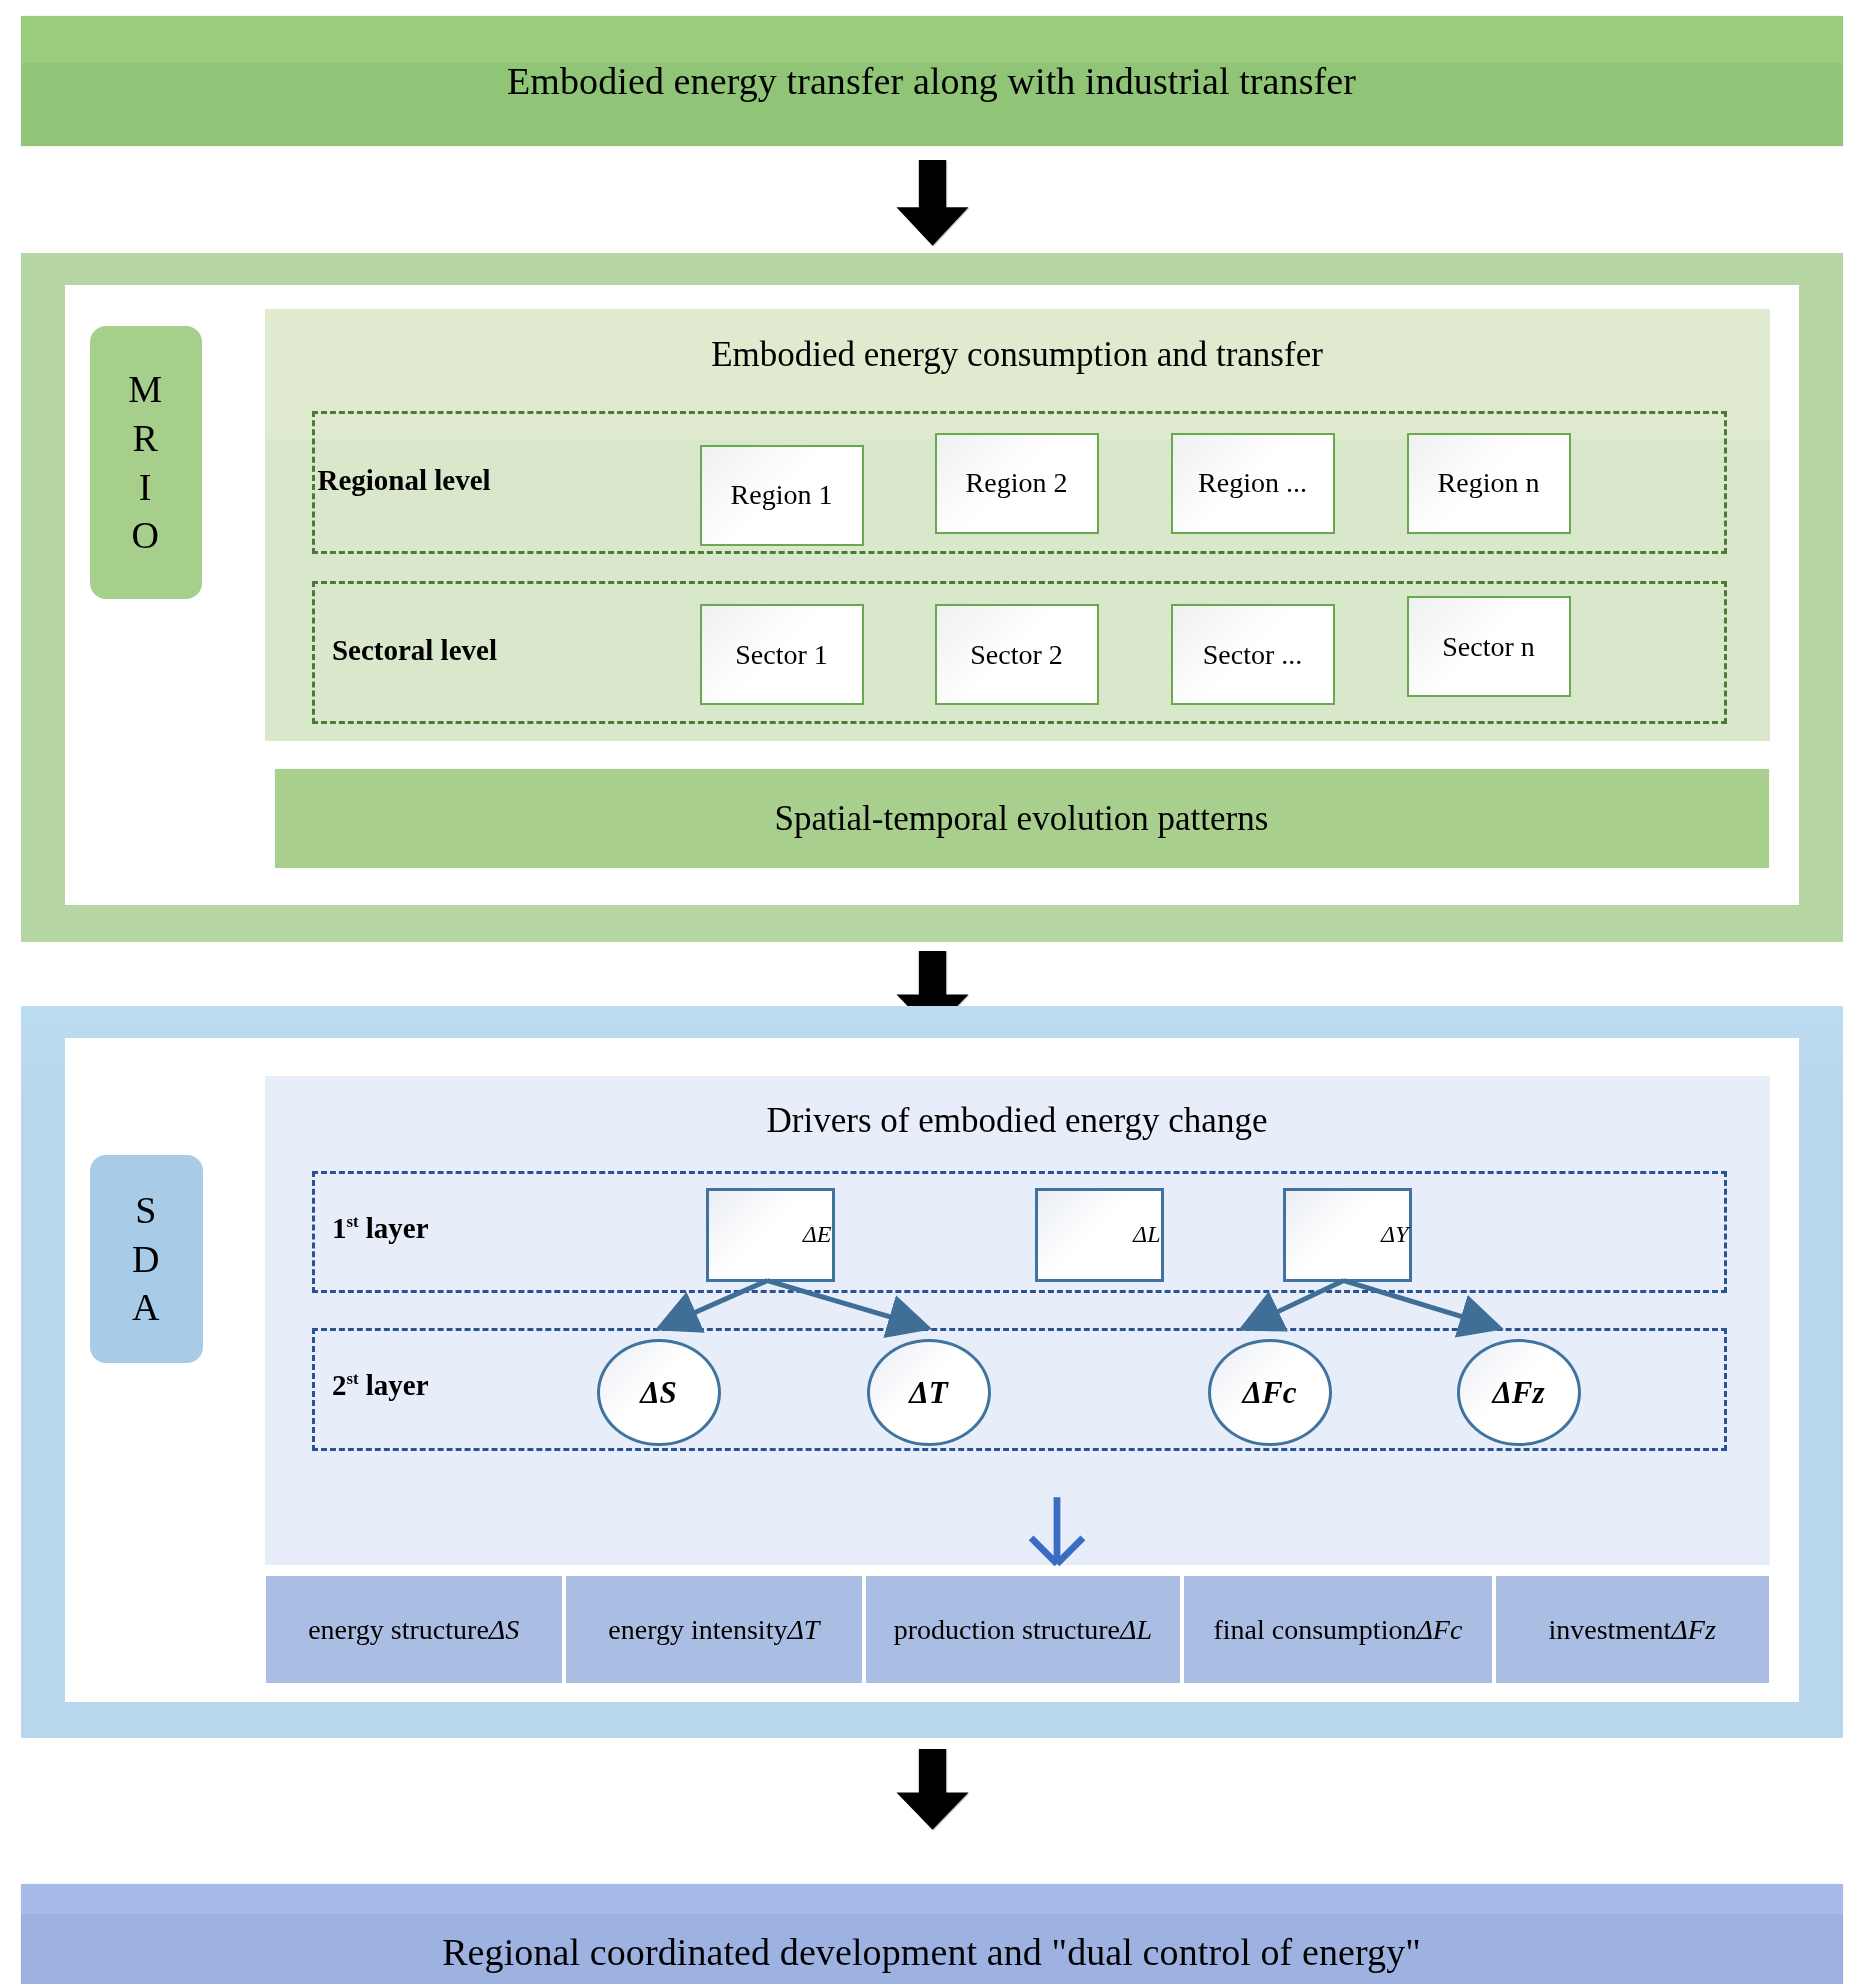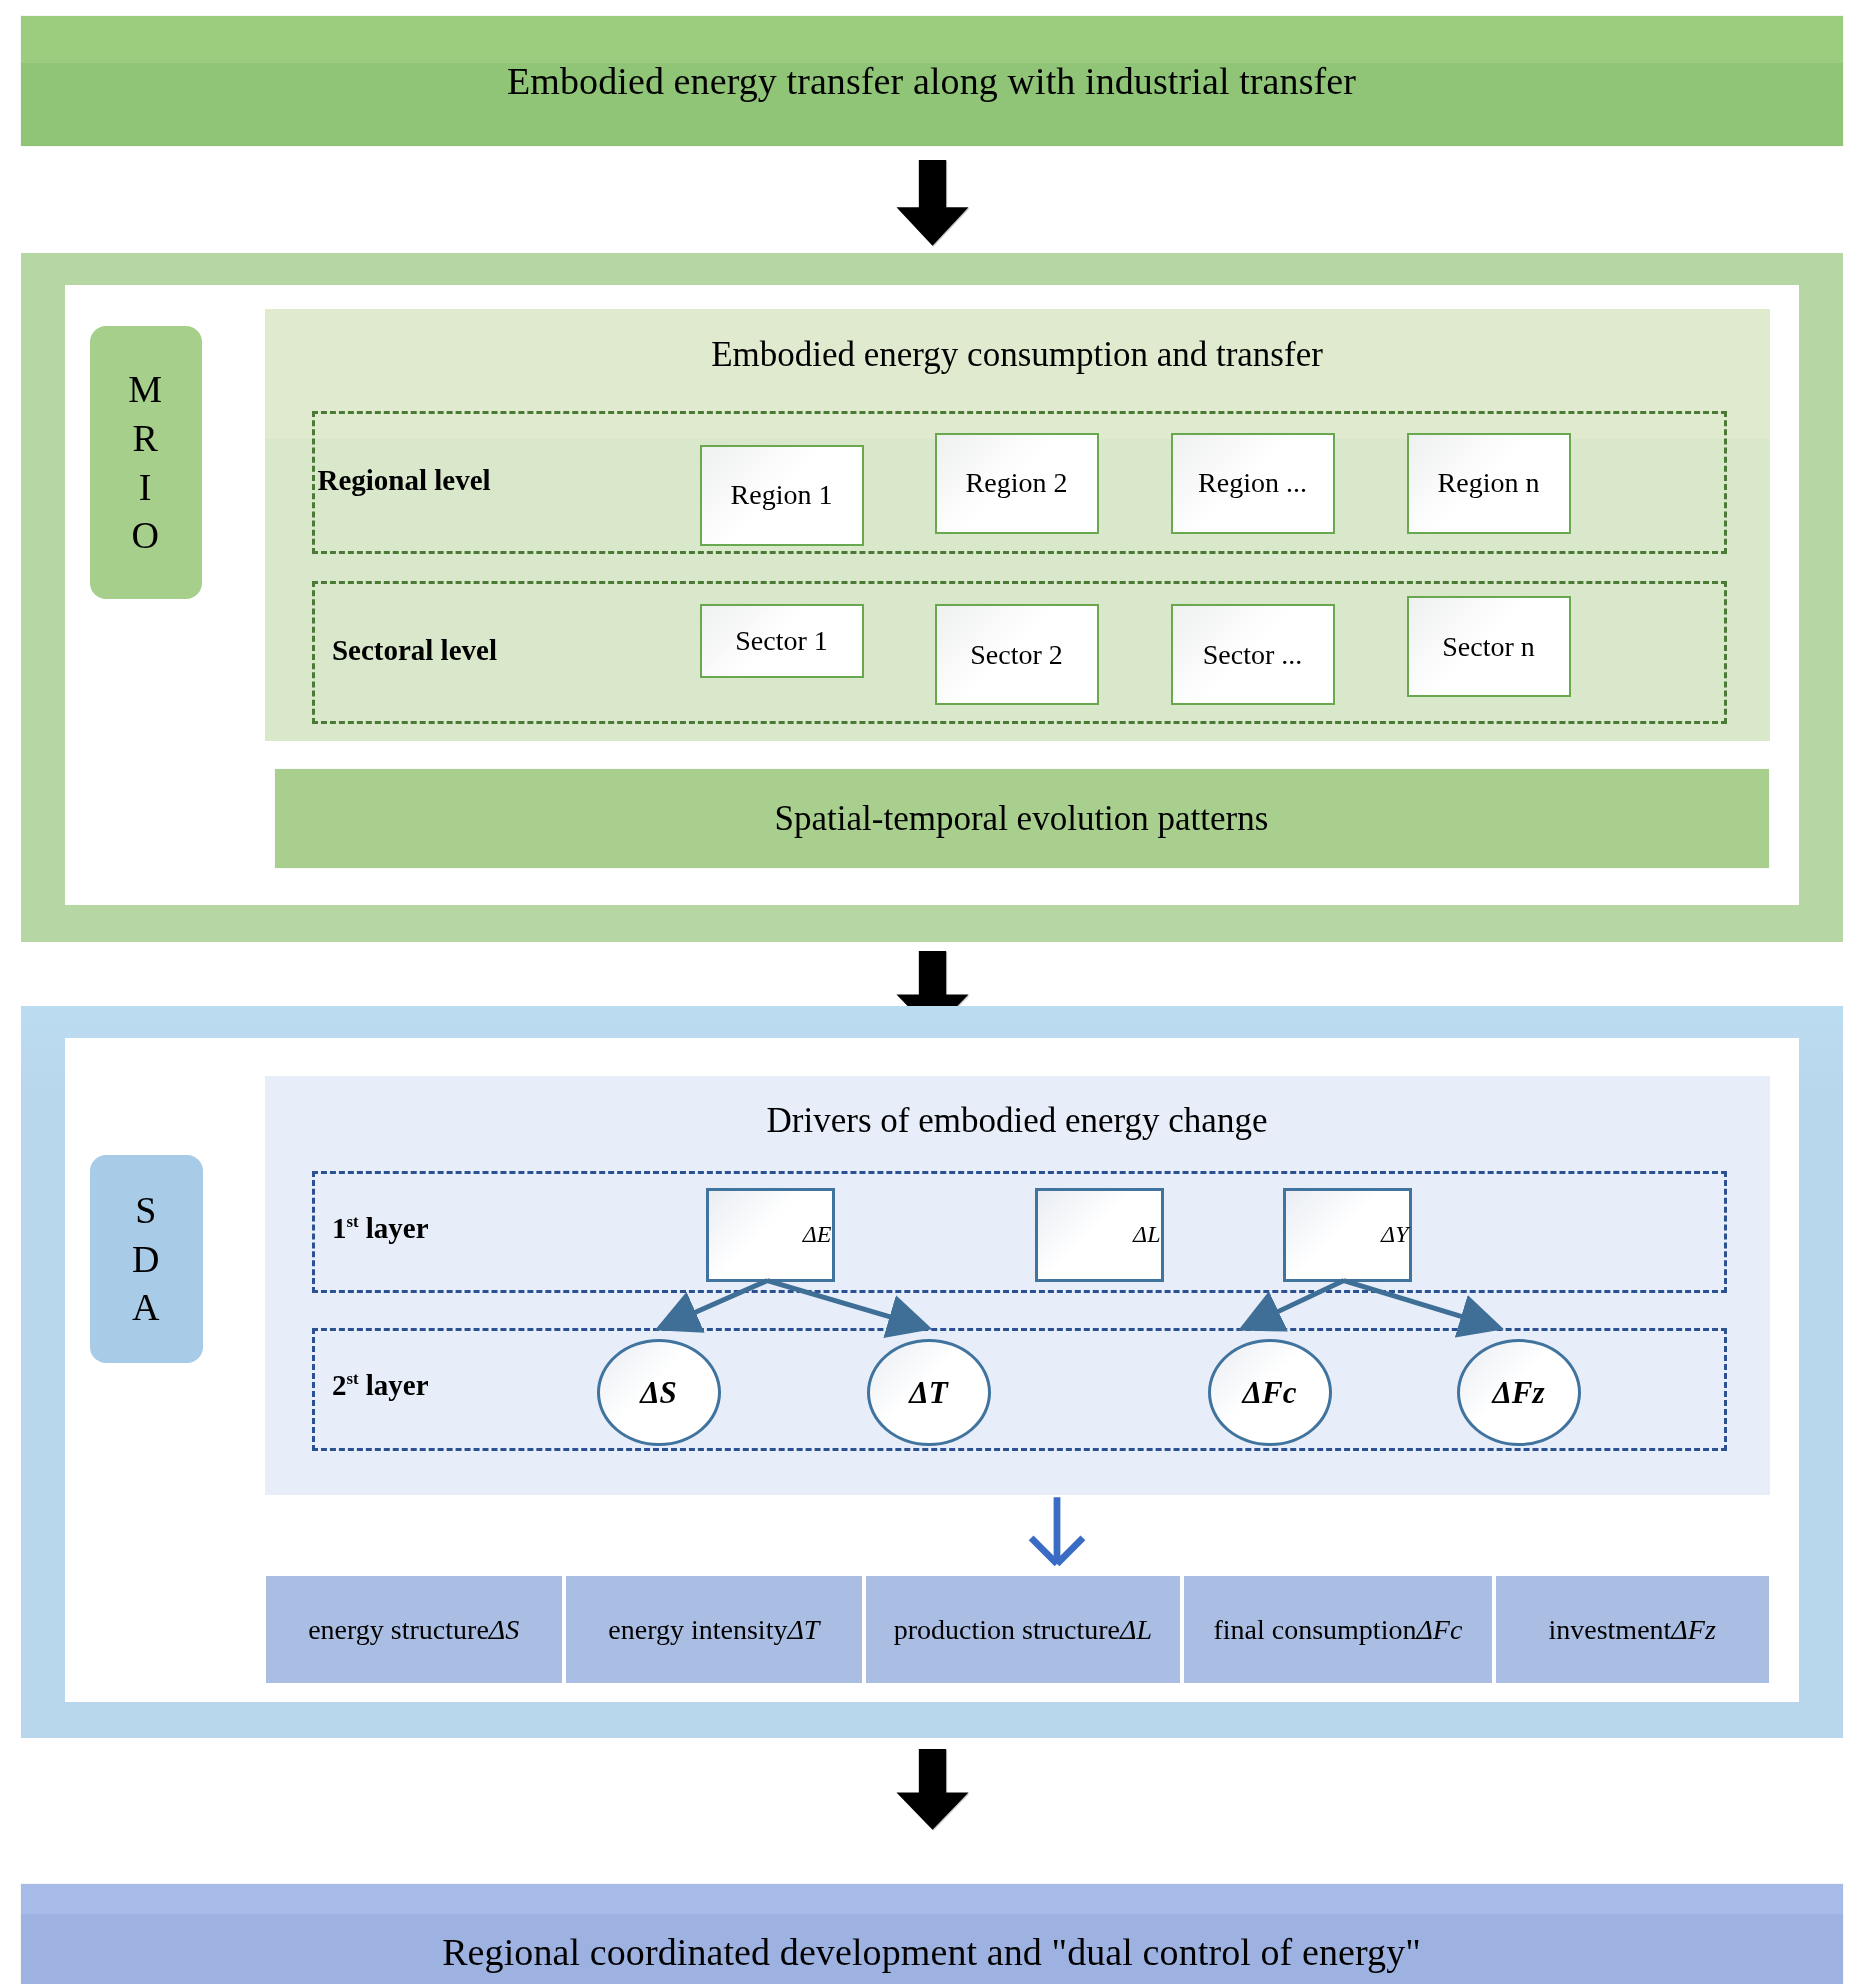--- a/index.html
+++ b/index.html
@@ -135,21 +135,21 @@
       </div>
       <div class="abs item-box" style="left:1092px;top:18.6px;width:164px;height:101px;">
         <span>Region n</span>
       </div>
     </div>
 
     <div class="abs dashed-green" style="left:47px;top:272px;width:1415px;height:143px;">
       <div class="level-label" style="left:17.4px;top:50px;">
         <span>Sectoral level</span>
       </div>
-      <div class="abs item-box" style="left:385px;top:20px;width:164px;height:74px;">
+      <div class="abs item-box" style="left:385px;top:20px;width:164px;height:101px;">
         <span>Sector 1</span>
       </div>
       <div class="abs item-box" style="left:620px;top:20px;width:164px;height:101px;">
         <span>Sector 2</span>
       </div>
       <div class="abs item-box" style="left:856px;top:20px;width:164px;height:101px;">
         <span>Sector ...</span>
       </div>
       <div class="abs item-box" style="left:1092px;top:12.4px;width:164px;height:101px;">
         <span>Sector n</span>
@@ -173,21 +173,21 @@
 <div class="abs sec-blue-outer" style="left:20.5px;top:1006px;width:1822px;height:732px;">
 
   <div class="abs sec-inner-white" style="left:44px;top:32px;width:1734px;height:664px;"></div>
 
   <div class="abs vtab vtab-blue" style="left:69px;top:149px;width:113px;height:208px;">
     <span>S</span>
     <span>D</span>
     <span>A</span>
   </div>
 
-  <div class="abs panel-blue" style="left:244px;top:70px;width:1505px;height:419px;">
+  <div class="abs panel-blue" style="left:244px;top:70px;width:1505px;height:489px;">
 
     <div class="panel-title" style="top:25px;">Drivers of embodied energy change</div>
 
     <div class="abs dashed-blue" style="left:47px;top:95px;width:1415px;height:122px;">
       <div class="level-label" style="left:17.4px;top:38px;">
         <span>1</span><sup>st</sup><span> layer</span>
       </div>
       <div class="abs delta-box" style="left:391px;top:13.7px;width:129px;height:94px;">
         <span>ΔE</span>
       </div>

